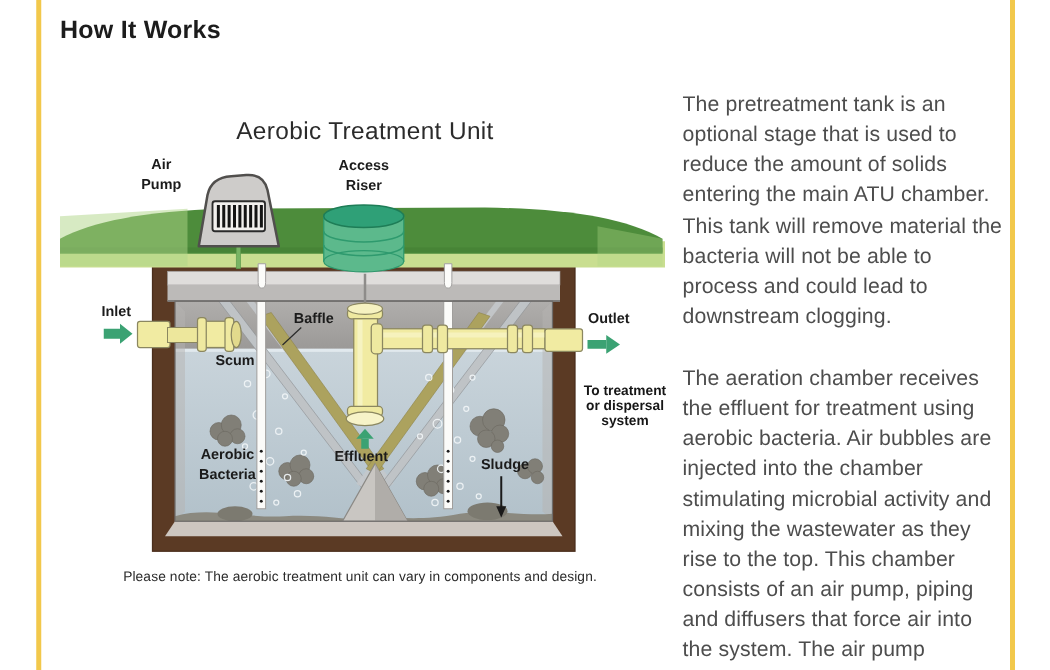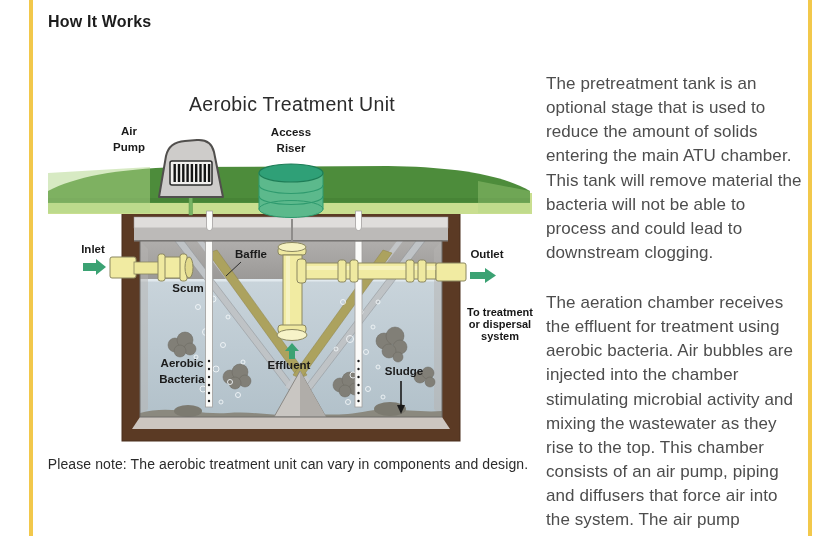--- a/index.html
+++ b/index.html
@@ -4,27 +4,27 @@
 <style>
   html,body{margin:0;padding:0;background:#ffffff;}
   body{
     width:840px;height:536px;position:relative;overflow:hidden;
     font-family:"Liberation Sans", sans-serif;
   }
   .gold-border{position:absolute;top:0;width:4px;height:536px;background:#F2C84B;}
   .gold-border.left{left:29px;}
   .gold-border.right{left:808px;}
   .page-heading{
-    position:absolute;left:48px;top:13px;font-size:16px;font-weight:700;
+    position:absolute;left:48px;top:13px;font-size:20px;font-weight:700;
     color:#1C1C1C;letter-spacing:.2px;
   }
   .diagram-wrap{position:absolute;left:38px;top:77px;width:500px;height:392px;}
   .diagram-note{
     position:absolute;left:38px;top:456px;width:500px;text-align:center;
-    font-size:14px;font-weight:500;color:#2B2B2B;letter-spacing:.1px;
+    font-size:11px;font-weight:500;color:#2B2B2B;letter-spacing:.1px;
   }
   .desc-col{
     position:absolute;left:546px;top:72px;width:256px;
     font-size:17px;line-height:1.42;color:#4D4D4D;letter-spacing:.1px;
   }
   .desc-col p{margin:0 0 26px 0;}
   svg text{font-family:"Liberation Sans", sans-serif;}
   .dtitle{font-size:19.5px;font-weight:500;fill:#2B2B2B;letter-spacing:.3px;}
   .dlabel{font-size:11.5px;font-weight:700;fill:#1B1B1B;}
   .dlabel-sm{font-size:11px;font-weight:700;fill:#161616;}

